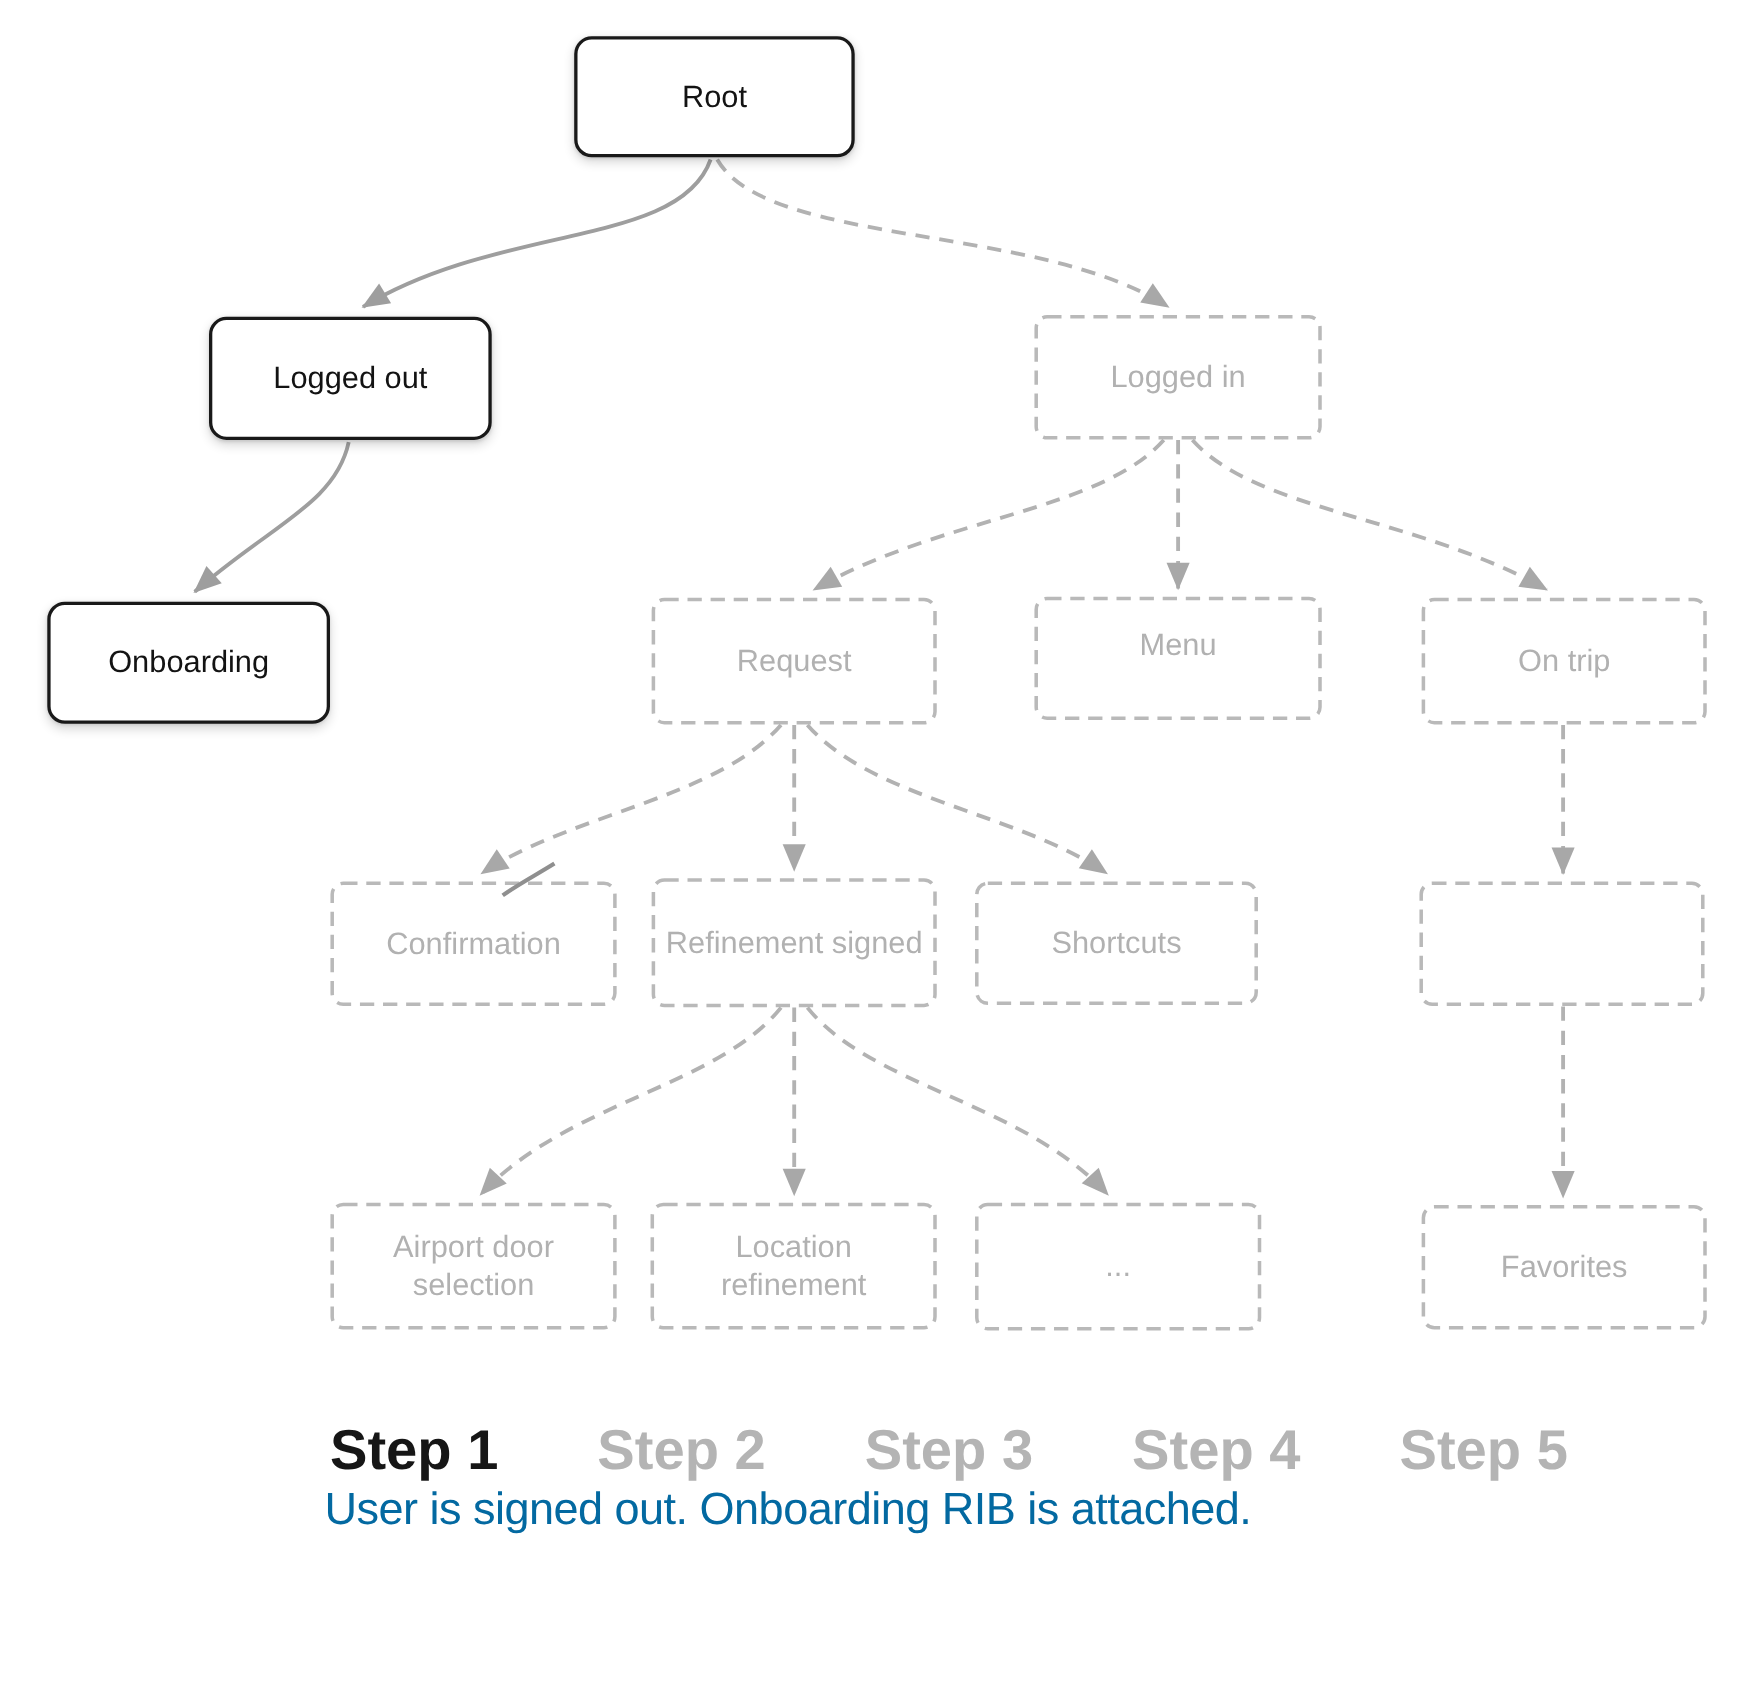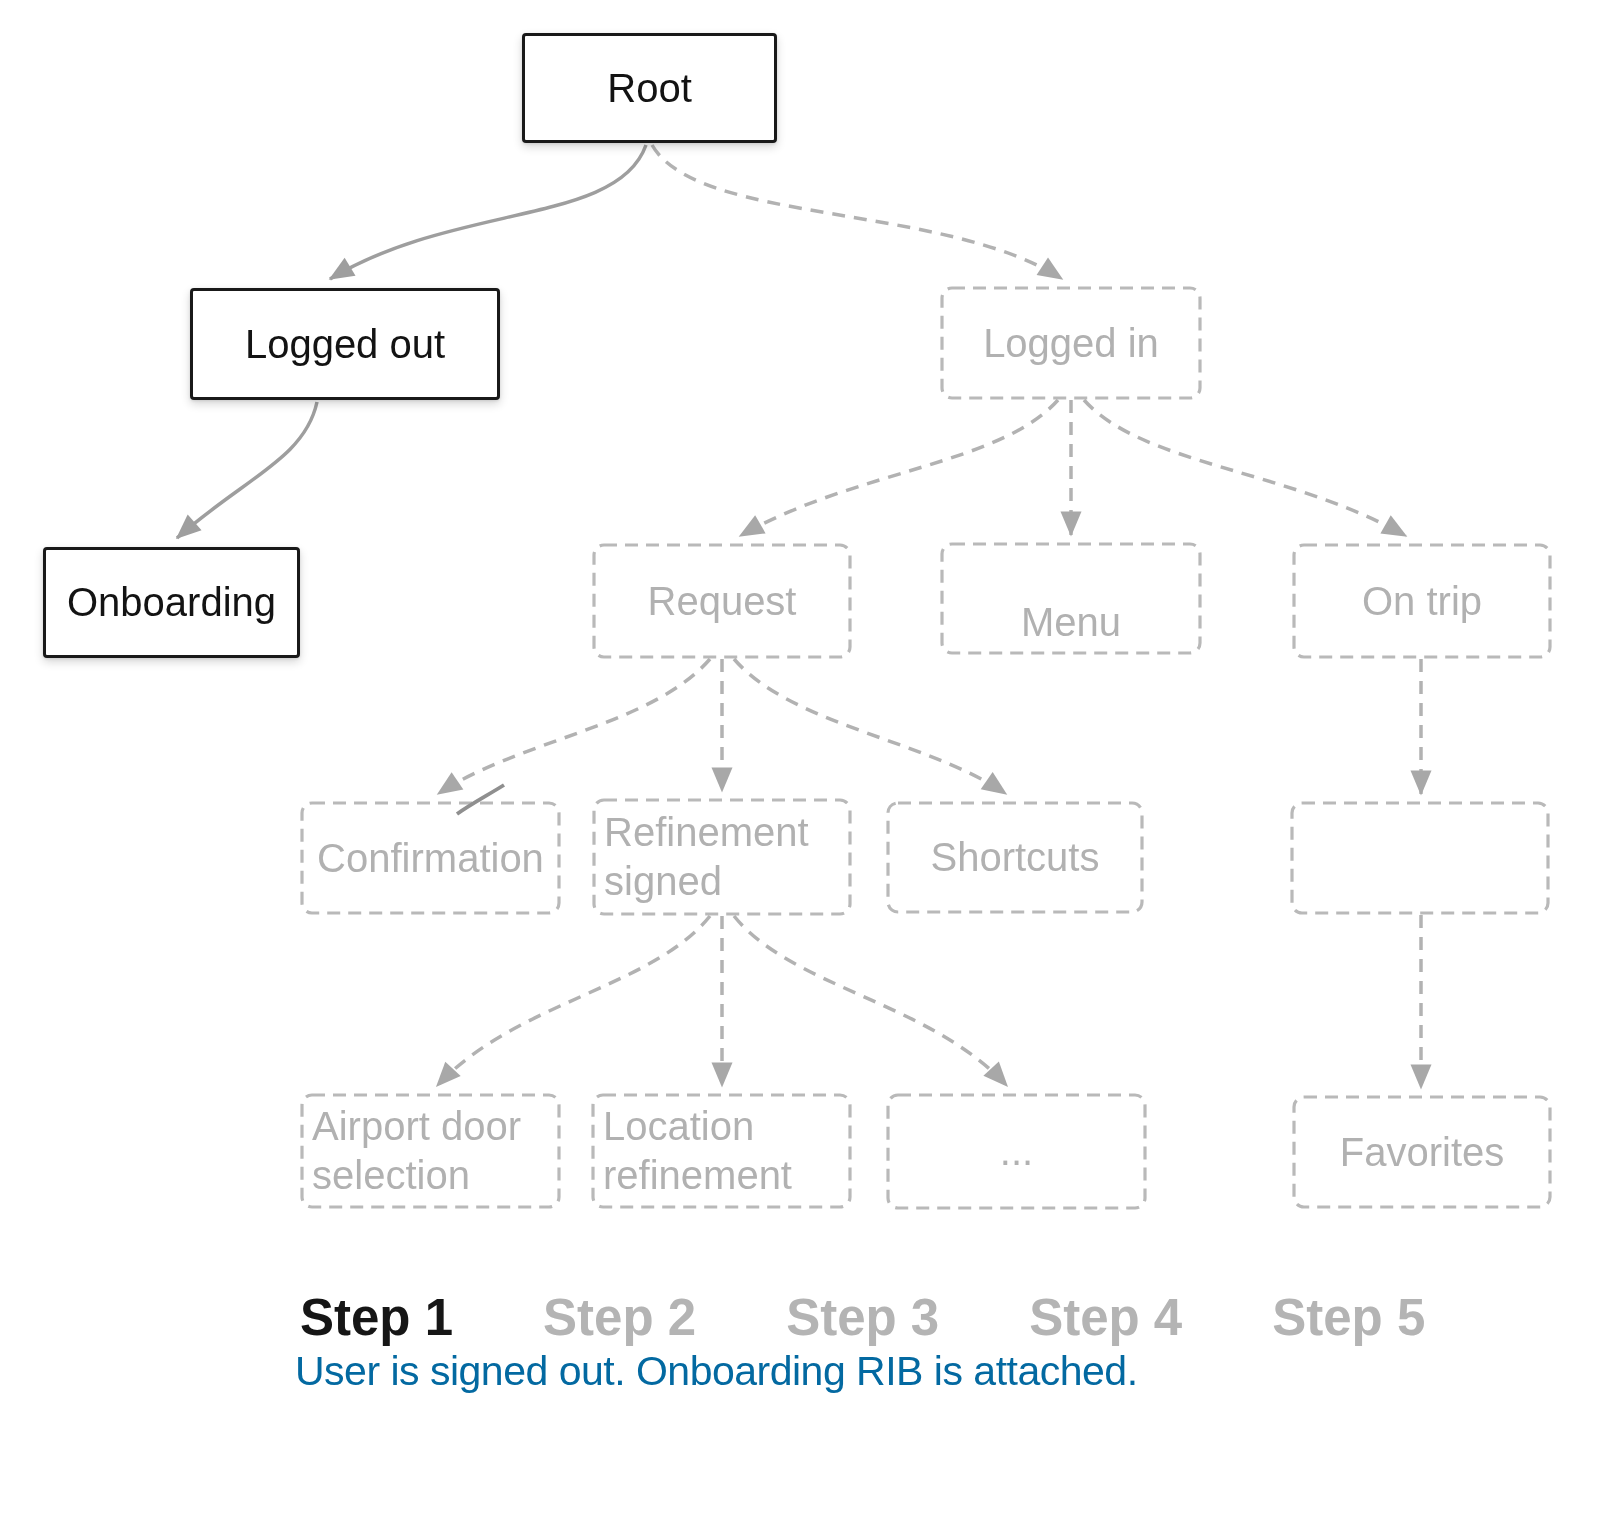--- a/index.html
+++ b/index.html
@@ -15,24 +15,25 @@
     position:absolute;
     left:0; top:0;
     z-index:1;
   }
   .node{
     position:absolute;
     box-sizing:border-box;
     display:flex;
     align-items:center;
     justify-content:center;
-    font-size:40px;
+    text-align:center;
+    font-size:28px;
     line-height:1.22;
     padding:0 10px;
-    border-radius:4px;
+    border-radius:16px;
     z-index:2;
   }
   .node.active{
     border:3.5px solid #191919;
     background:#ffffff;
     color:#131313;
     box-shadow:0 4px 10px rgba(0,0,0,0.16), 0 1px 3px rgba(0,0,0,0.10);
     font-weight:500;
   }
   .node.inactive{
@@ -113,37 +114,37 @@
       <path d="M 1421 915 L 1421 1088" marker-end="url(#ah-dash)"></path>
     </g>
 
     <path d="M 504 785 C 488 795, 471 804, 457 814" fill="none" stroke="#8f8f8f" stroke-width="3.8"></path>
   </svg>
 
   <div class="node active" style="left:522px;top:33px;width:255px;height:110px">
     <span>Root</span>
   </div>
 
-  <div class="node active" style="left:190px;top:288px;width:310px;height:112px">
+  <div class="node active" style="left:190px;top:288px;width:257px;height:112px">
     <span>Logged out</span>
   </div>
 
   <div class="node inactive" style="left:942px;top:288px;width:258px;height:110px">
     <span>Logged in</span>
   </div>
 
   <div class="node active" style="left:43px;top:547px;width:257px;height:111px">
     <span>Onboarding</span>
   </div>
 
   <div class="node inactive" style="left:594px;top:545px;width:256px;height:112px">
     <span>Request</span>
   </div>
 
-  <div class="node inactive" style="left:942px;top:568px;width:258px;height:109px">
+  <div class="node inactive" style="left:942px;top:532px;width:258px;height:109px">
     <span>Menu</span>
   </div>
 
   <div class="node inactive" style="left:1294px;top:545px;width:256px;height:112px">
     <span>On trip</span>
   </div>
 
   <div class="node inactive" style="left:302px;top:803px;width:257px;height:110px">
     <span>Confirmation</span>
   </div>

